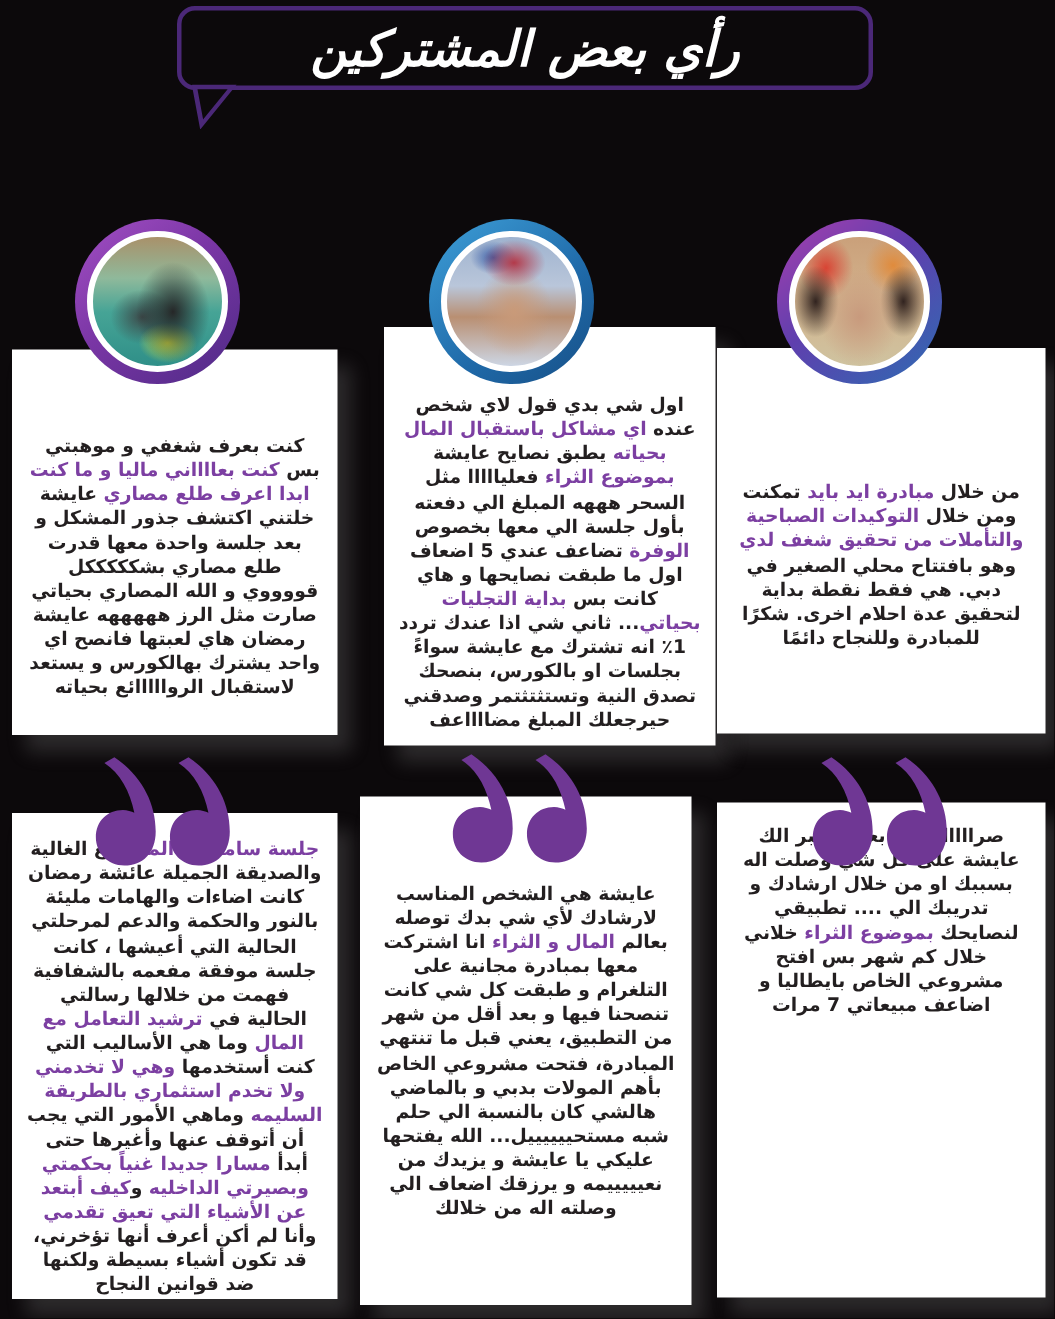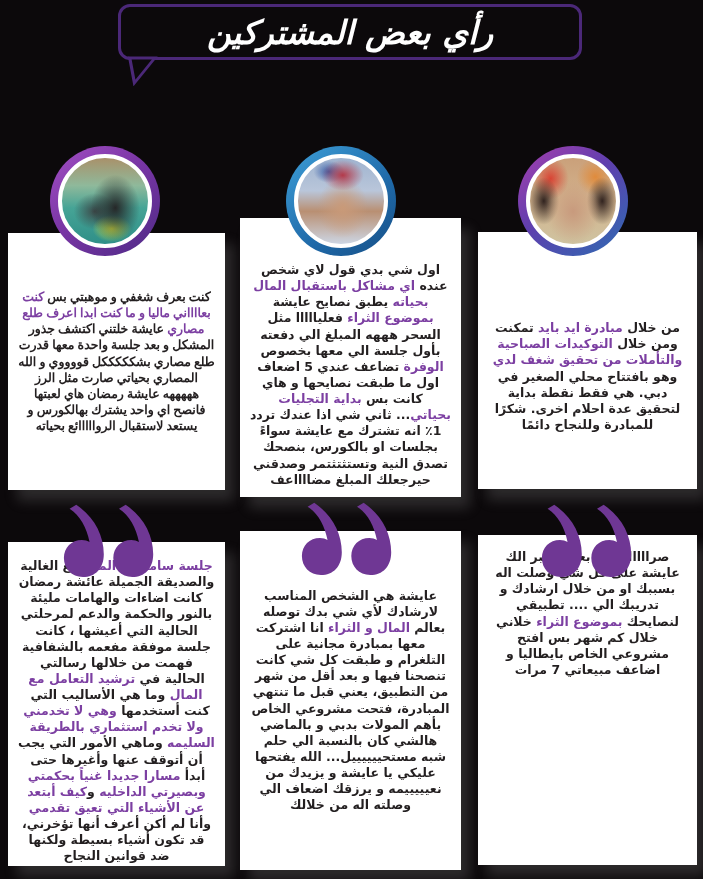--- a/index.html
+++ b/index.html
@@ -48,22 +48,22 @@
       radial-gradient(26px 30px at 24% 24%, #d84434, rgba(216,68,52,0) 70%),
       radial-gradient(26px 26px at 76% 22%, #e08b3c, rgba(224,139,60,0) 72%),
       linear-gradient(180deg,#caa07a 0%,#d3b48e 50%,#cfc3a0 100%);}
 
   
   .card{position:absolute;background:var(--card);box-sizing:border-box;z-index:1;
         box-shadow:9px 11px 12px rgba(160,160,160,.22);}
   .seg{direction:rtl;text-align:center;font-weight:700;font-size:12.5px;line-height:1.29;
        color:var(--ink);width:100%;}
   .hl{color:var(--accent);}
-  .tc1{left:8px;  top:233px;width:217px;height:257px;padding:56px 10px 12px;font-family:Liberation Serif, serif;}
-  .tc2{left:240px;top:218px;width:221px;height:279px;padding:44px 9px 12px;}
+  .tc1{left:8px;  top:233px;width:217px;height:257px;padding:56px 10px 12px;}
+  .tc2{left:256px;top:218px;width:221px;height:279px;padding:44px 9px 12px;}
   .tc3{left:478px;top:232px;width:219px;height:257px;padding:44px 12px 56px;
        display:flex;align-items:flex-end;}
   .bc1{left:8px;  top:542px;width:217px;height:324px;padding:16px 10px;}
   .bc2{left:240px;top:531px;width:221px;height:339px;padding:14px 10px;
        display:flex;align-items:center;}
   .bc3{left:478px;top:535px;width:219px;height:330px;padding:14px 12px;
        display:flex;align-items:flex-start;}
 
   
   .quote{position:absolute;width:95px;height:76px;z-index:4;color:var(--quote);}

